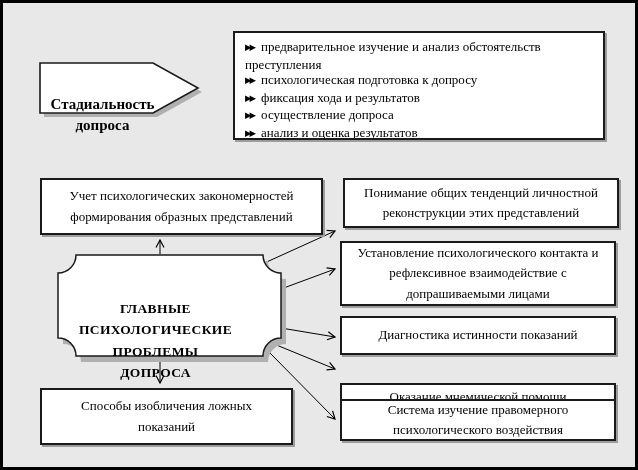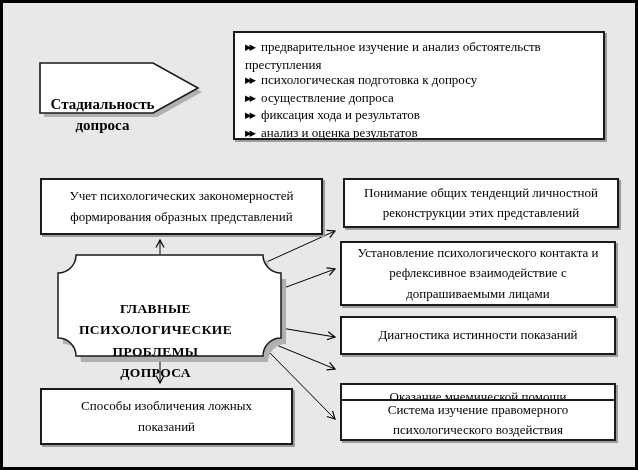--- a/index.html
+++ b/index.html
@@ -119,22 +119,22 @@
       <polygon points="9,7 122,7 167,32 122,57 9,57" fill="#b0b0b0"></polygon>
       <polygon points="5,3 118,3 163,28 118,53 5,53" fill="#ffffff" stroke="#1a1a1a" stroke-width="1.6"></polygon>
     </svg>
   </div>
   <div class="pent-label pre">Стадиальность
 допроса</div>
 
   <div class="list-box">
     <span class="list-item"><span class="blt">▶▶</span><span>предварительное изучение и анализ обстоятельств преступления</span></span>
     <span class="list-item"><span class="blt">▶▶</span><span>психологическая подготовка к допросу</span></span>
+    <span class="list-item"><span class="blt">▶▶</span><span>фиксация хода и результатов</span></span>
     <span class="list-item"><span class="blt">▶▶</span><span>осуществление допроса</span></span>
-    <span class="list-item"><span class="blt">▶▶</span><span>фиксация хода и результатов</span></span>
     <span class="list-item"><span class="blt">▶▶</span><span>анализ и оценка результатов</span></span>
   </div>
 
   <div class="wbox" style="left:37px; top:175px; width:283px; height:57px;">
     <span class="pre">Учет психологических закономерностей
 формирования образных представлений</span>
   </div>
 
   <div class="plaque-wrap">
     <svg width="233" height="112" xmlns="http://www.w3.org/2000/svg">

